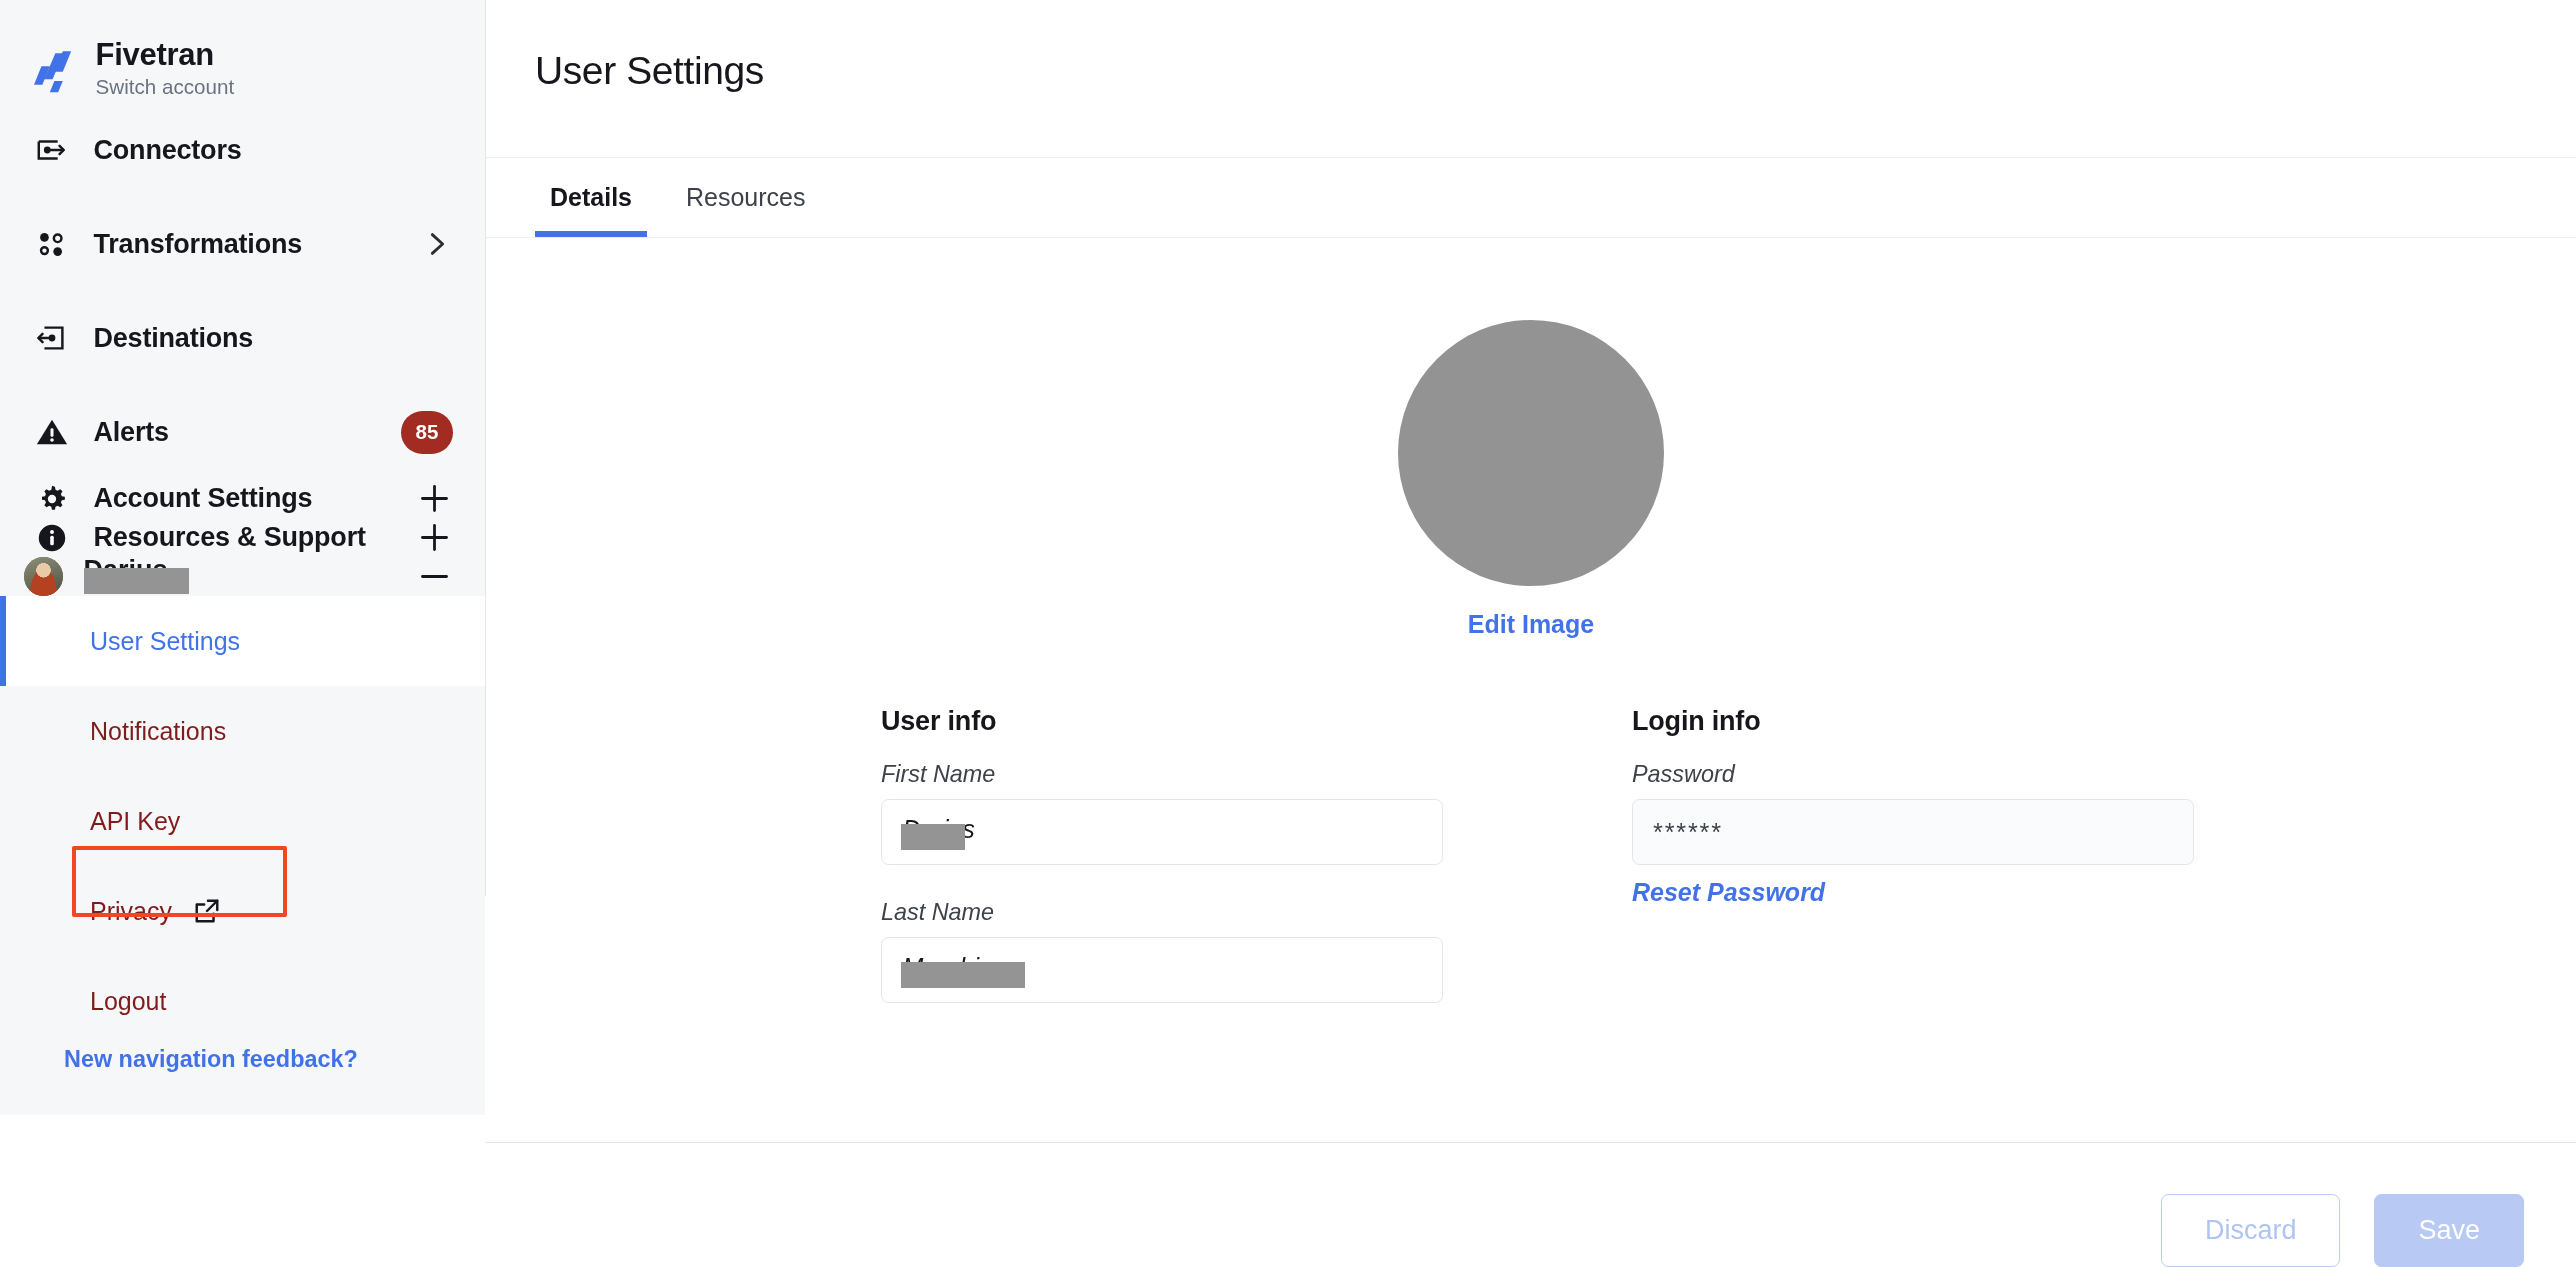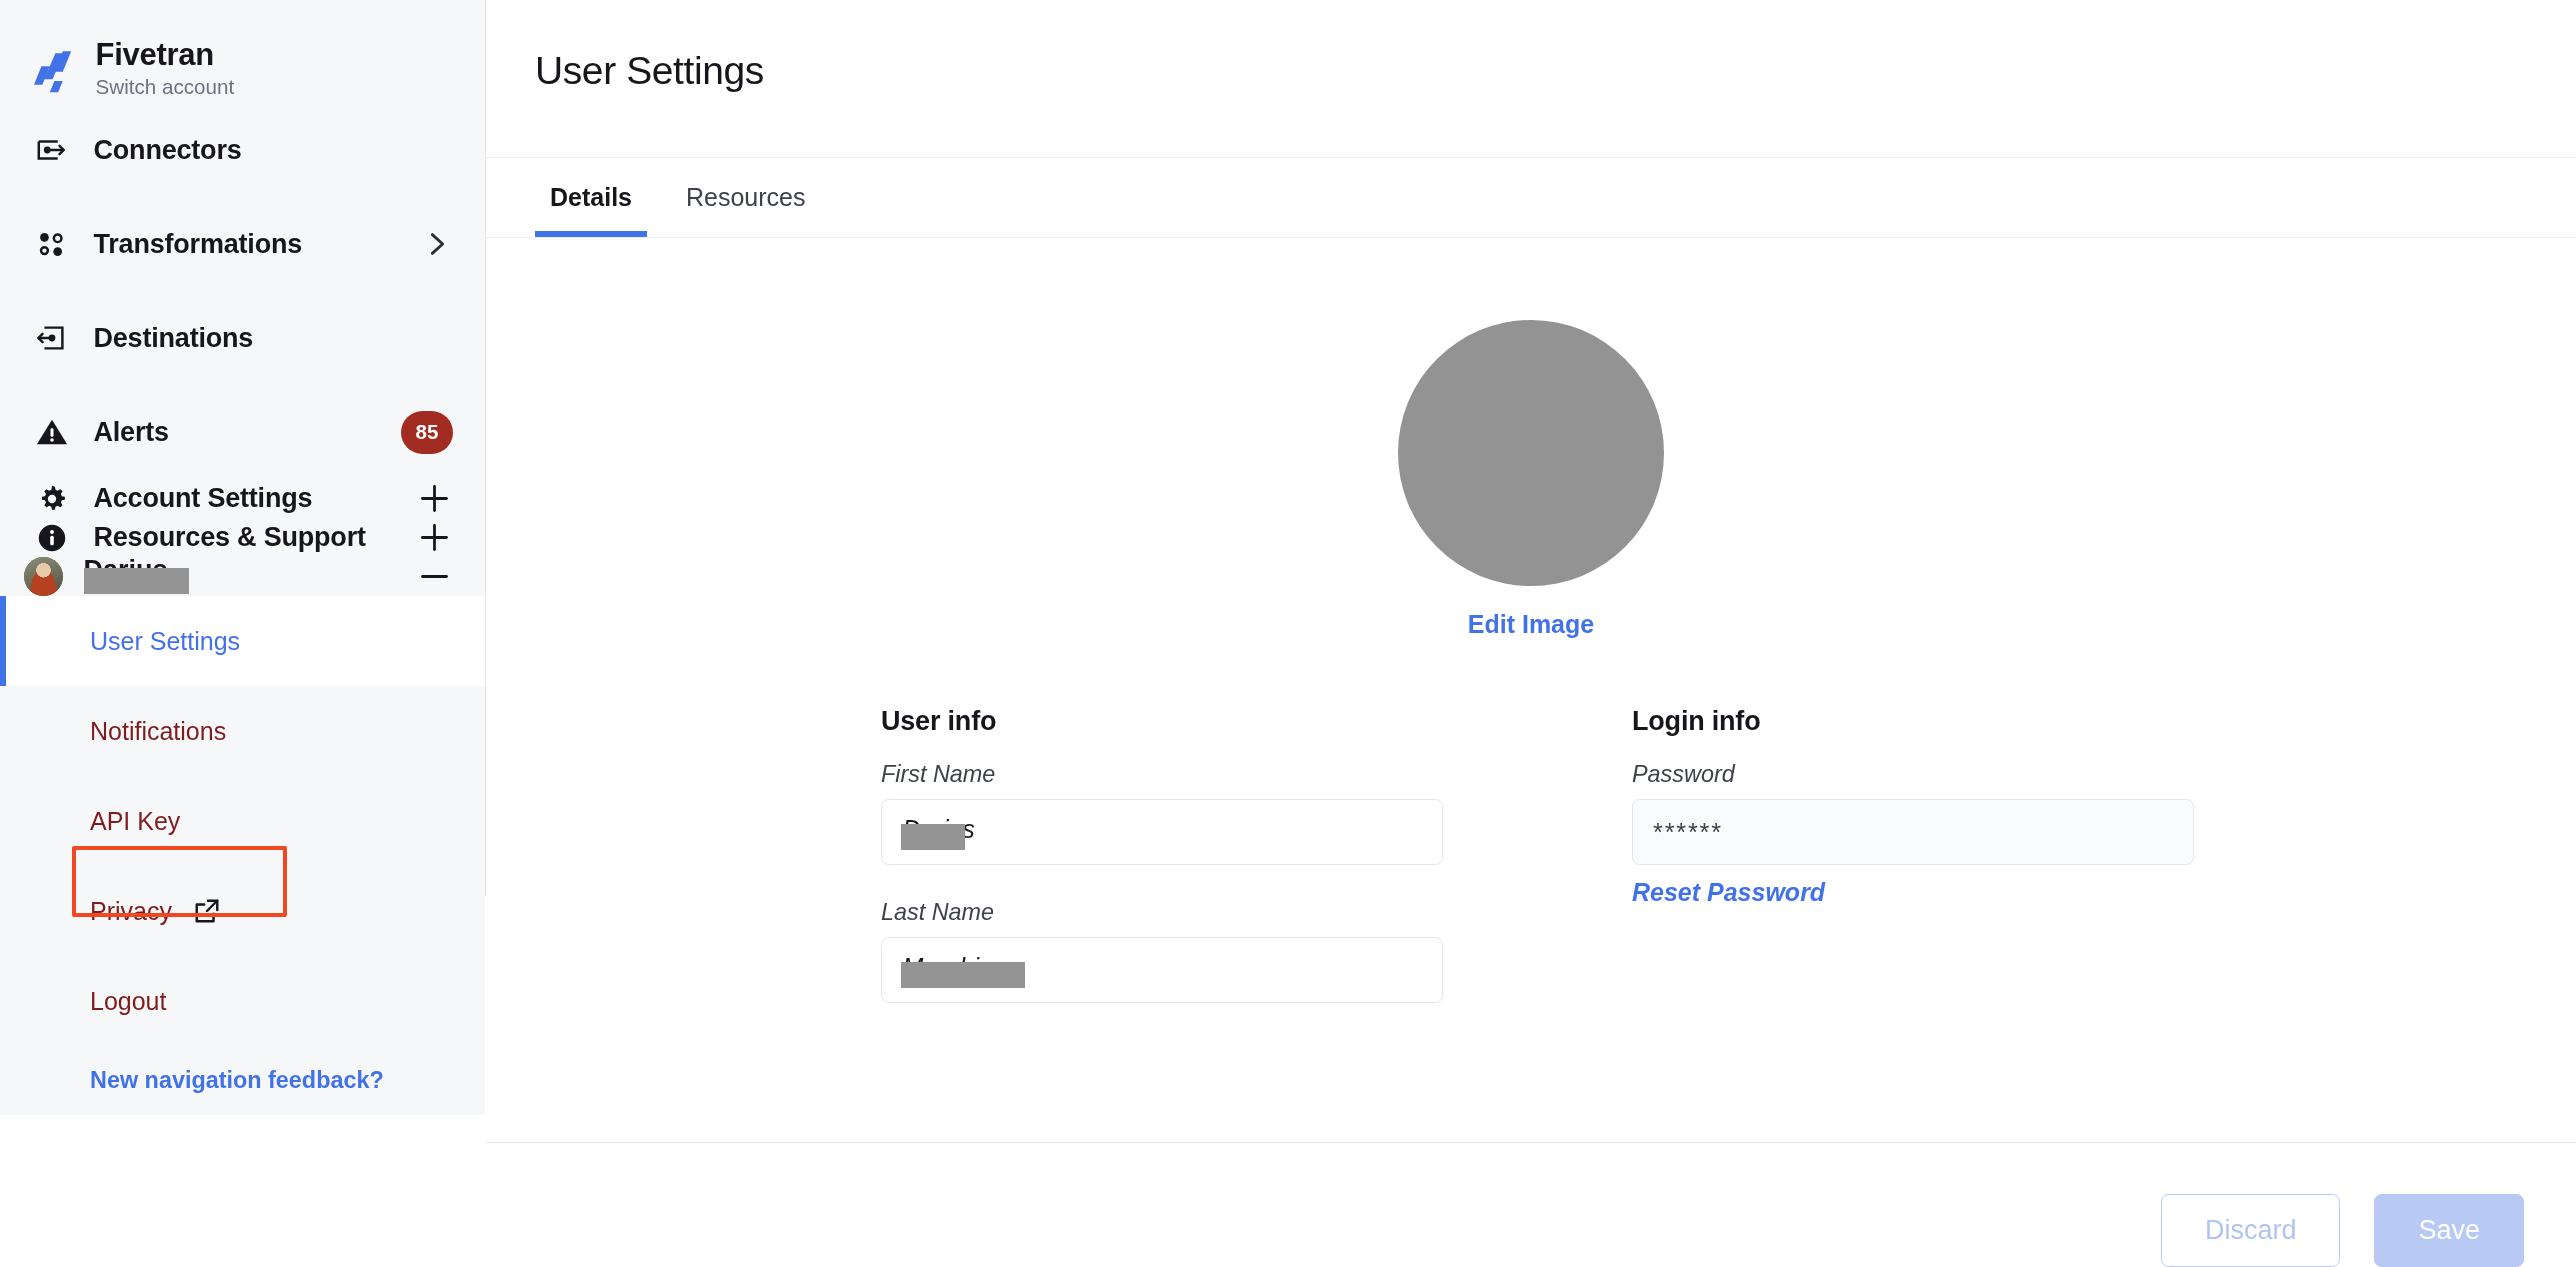--- a/index.html
+++ b/index.html
@@ -115,22 +115,22 @@
   .annot-box {
     position: absolute;
     left: 72px; top: 846px;
     width: 215px; height: 71px;
     border: 4.7px solid #f04822;
     border-radius: 1.9px;
     pointer-events: none; z-index: 40;
   }
 
   .feedback-row {
-    height: 69px; display: flex; align-items: center;
-    padding-left: 90px;
+    height: 69px; display: flex; align-items: flex-start;
+    padding-left: 64px;
   }
   .feedback-link {
     font-size: 23.4px; font-weight: 700; color: #4272e8;
     cursor: pointer; white-space: nowrap;
   }
 
   
   .main {
     flex: 1 1 auto; height: 1267px; background: #ffffff;
     display: flex; flex-direction: column; position: relative;

